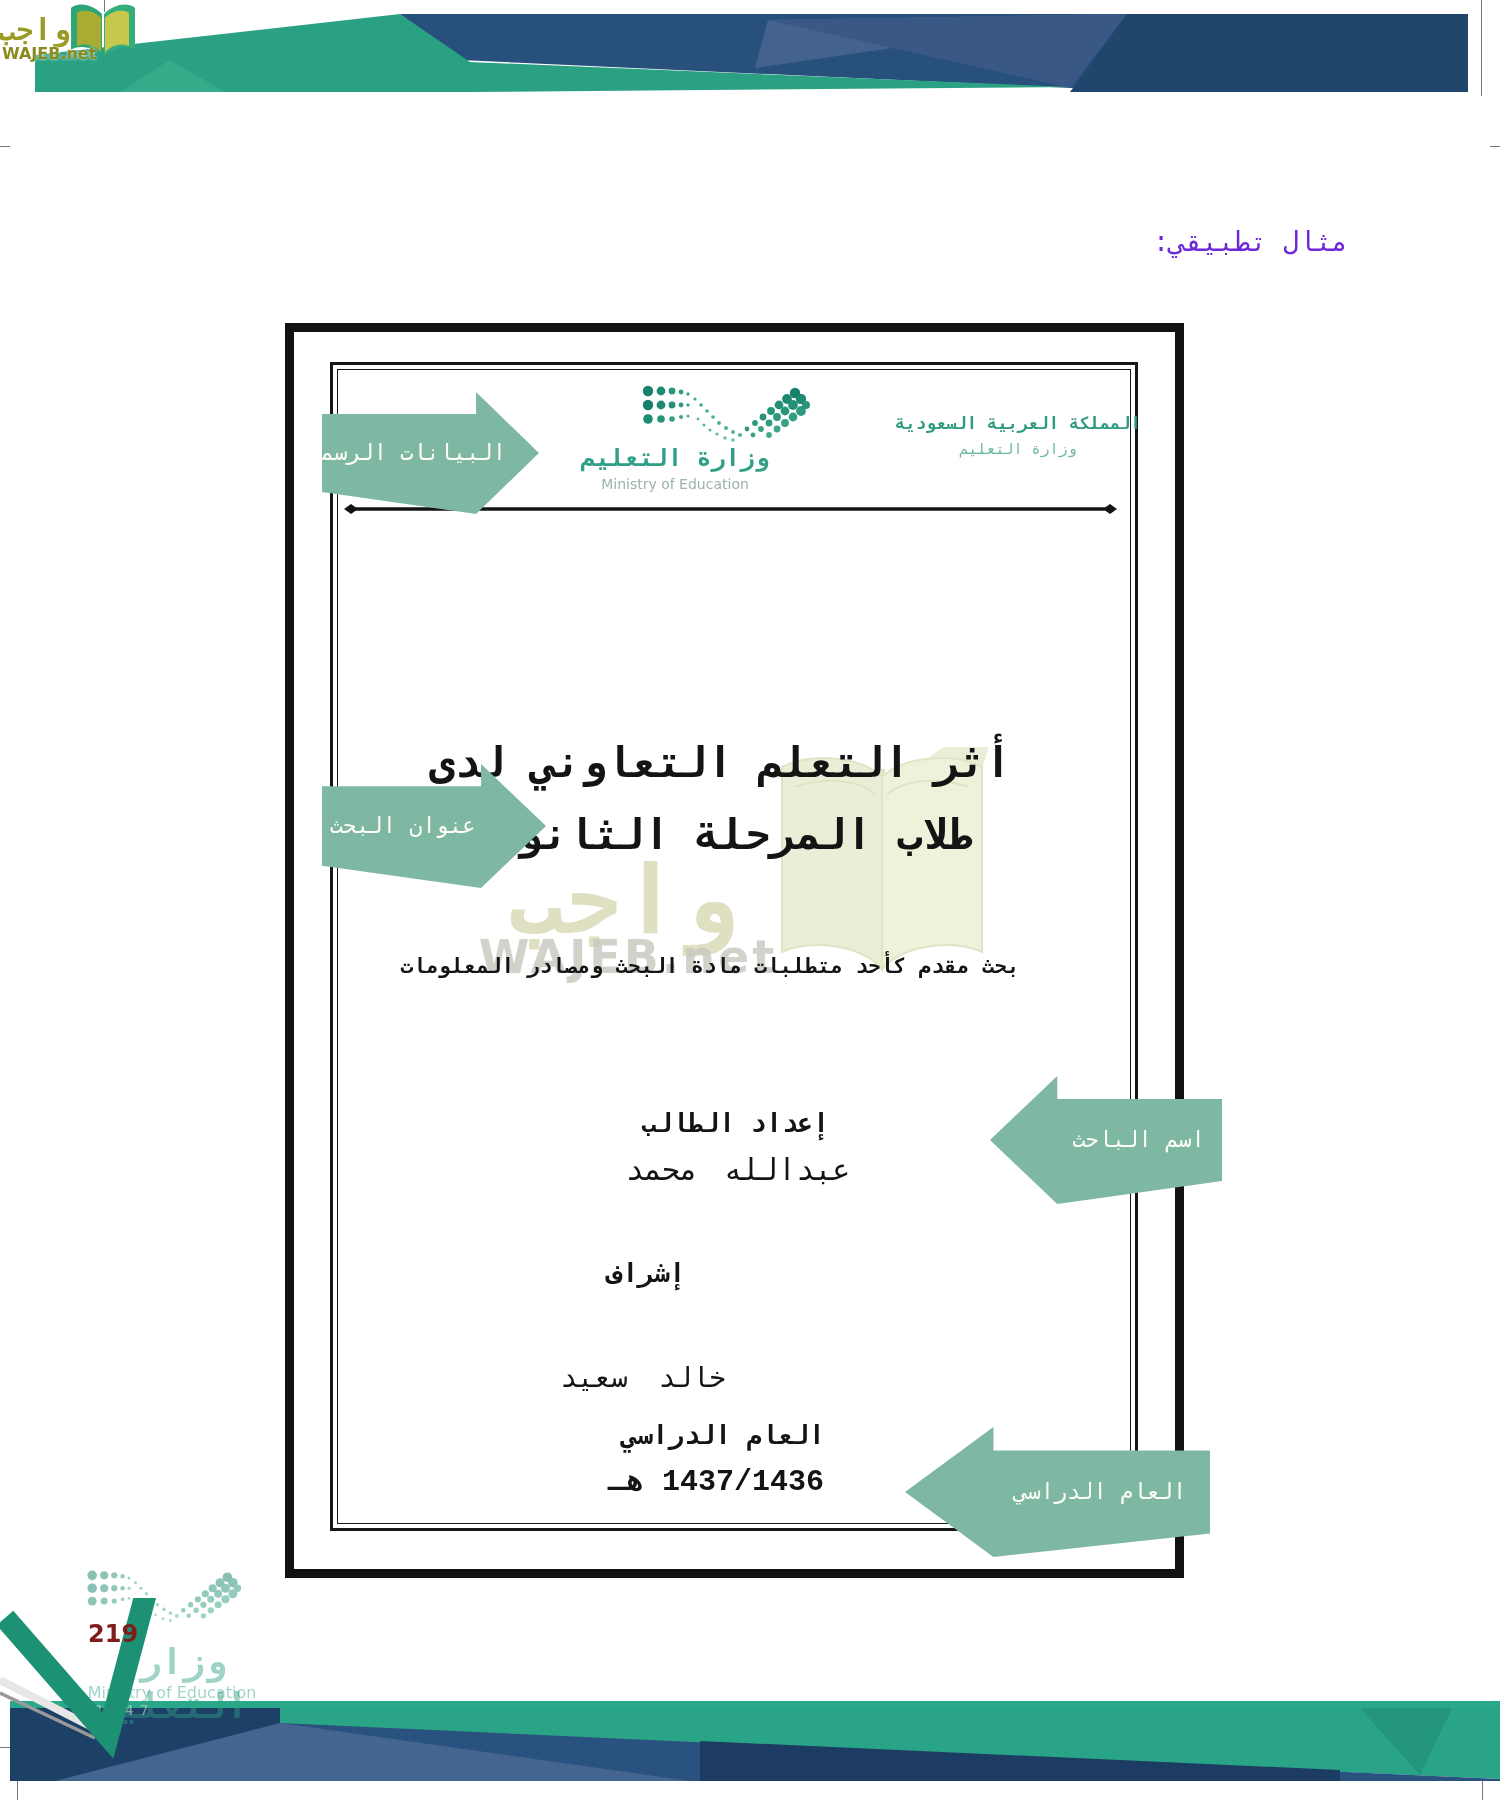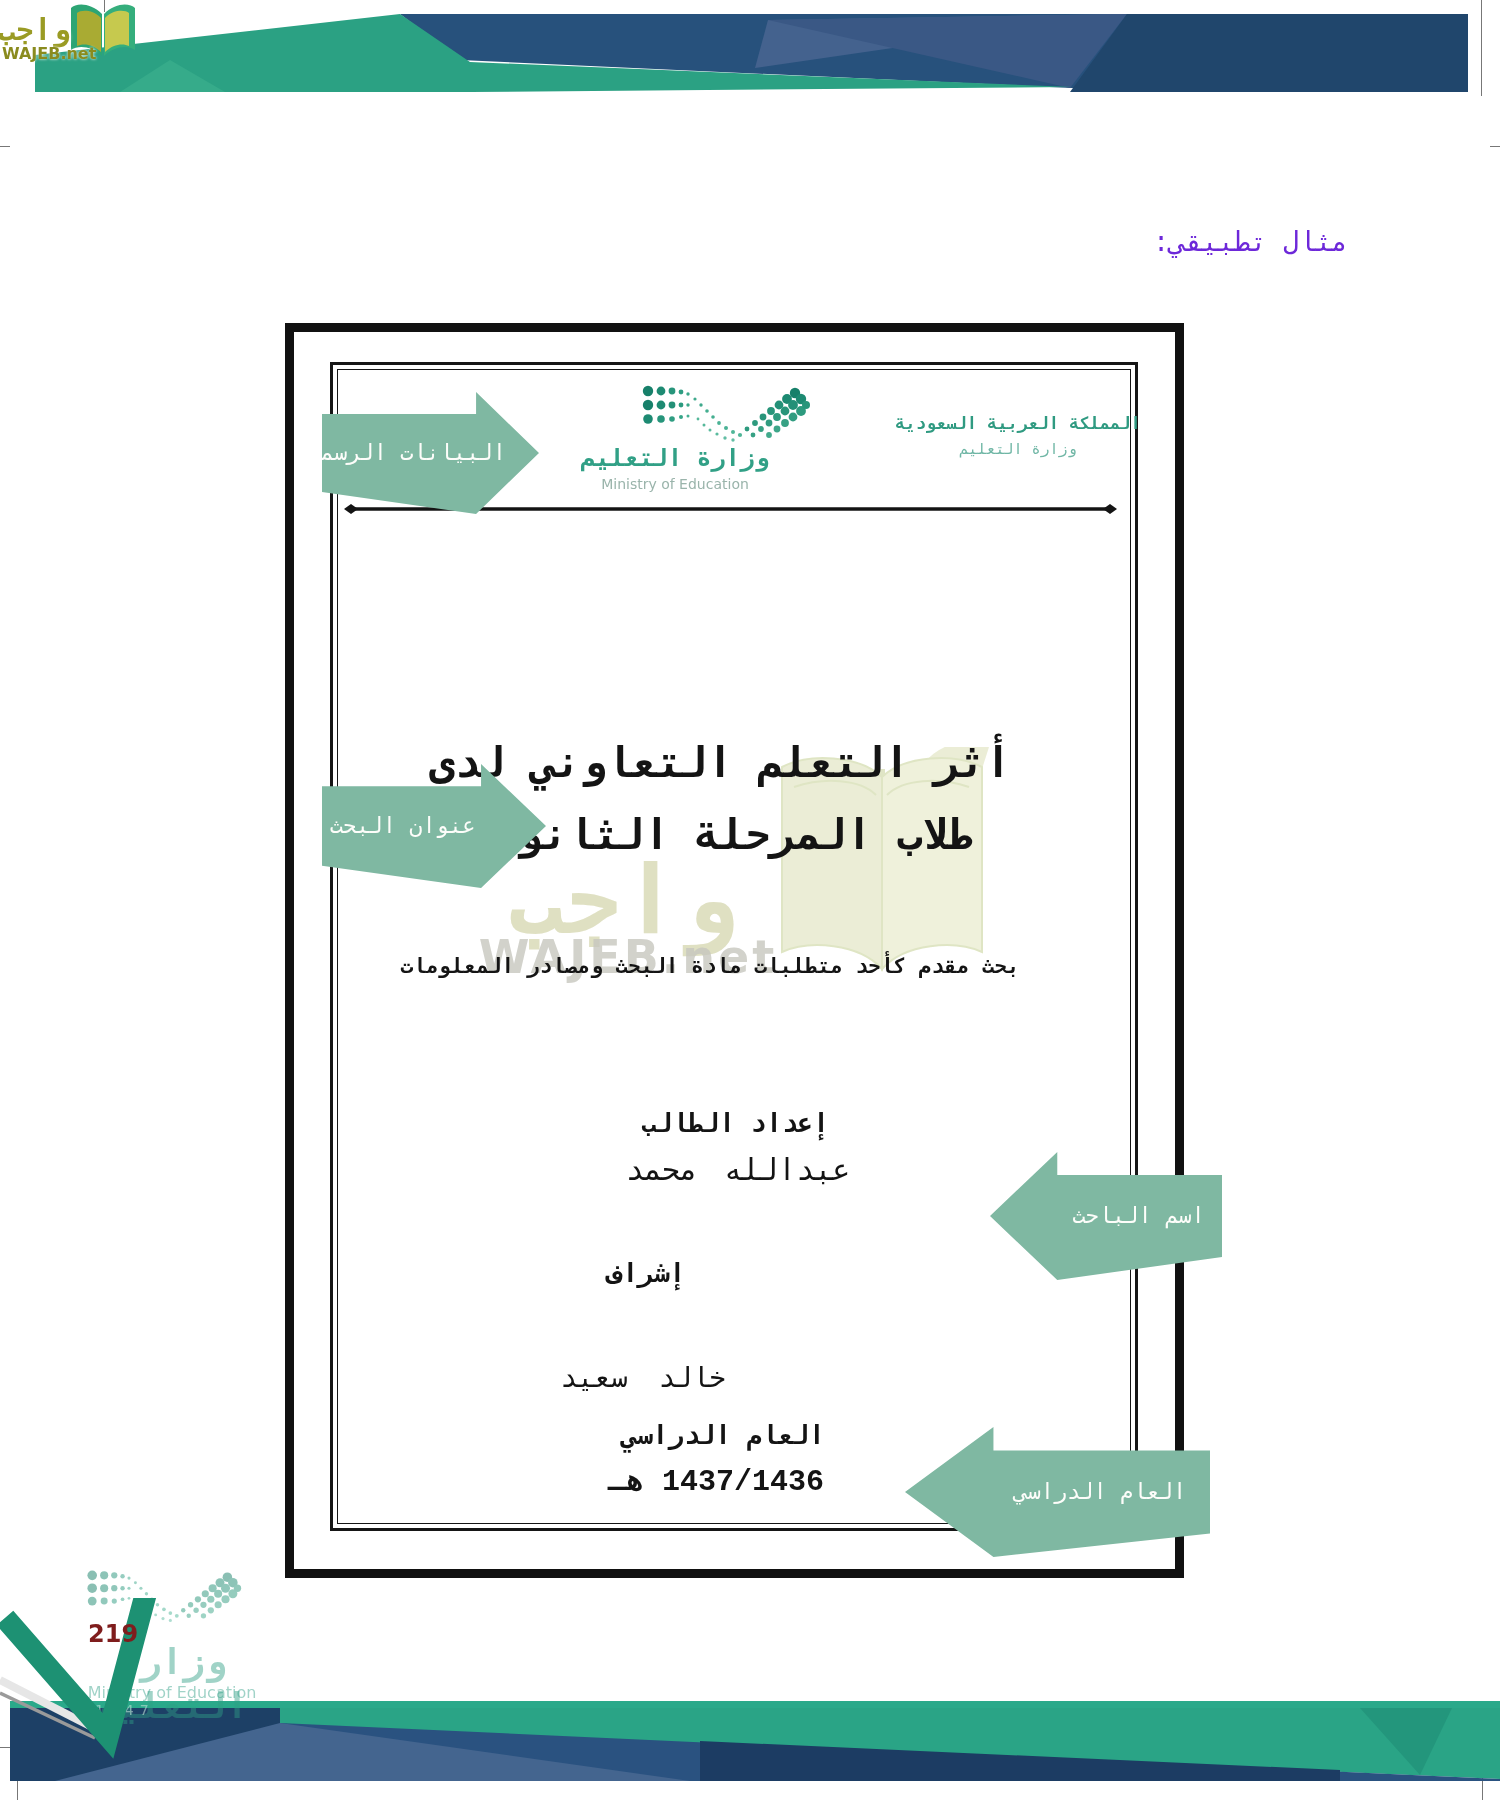--- a/index.html
+++ b/index.html
@@ -185,21 +185,21 @@
     <div class="cover-text ctr ar" style="left:429px;top:1088px;font-size:26px;font-weight:bold;">العام الدراسي</div>
     <div class="cover-text ctr ar" style="left:422px;top:1130px;font-size:30px;font-weight:bold;">1437/1436 هـ</div>
   </div>
 
   <div class="arrow r" style="left:288px;top:392px;width:217px;height:122px;">
     <span class="lbl ar">البيانات الرسمية</span>
   </div>
   <div class="arrow r" style="left:288px;top:764px;width:224px;height:124px;">
     <span class="lbl ar">عنوان البحث</span>
   </div>
-  <div class="arrow l" style="left:956px;top:1152px;width:232px;height:128px;text-align:right;">
+  <div class="arrow l" style="left:956px;top:1076px;width:232px;height:128px;text-align:right;">
     <span class="lbl ar">اسم الباحث</span>
   </div>
   <div class="arrow l" style="left:871px;top:1427px;width:305px;height:130px;">
     <span class="lbl ar">العام الدراسي</span>
   </div>
 
   <svg class="abs" style="left:76px;top:1568px;width:174px;height:57px;z-index:3;opacity:.5;" viewBox="0 0 170 62">
     <use href="#moe-dots"></use>
   </svg>
   <div class="page-num">219</div>

